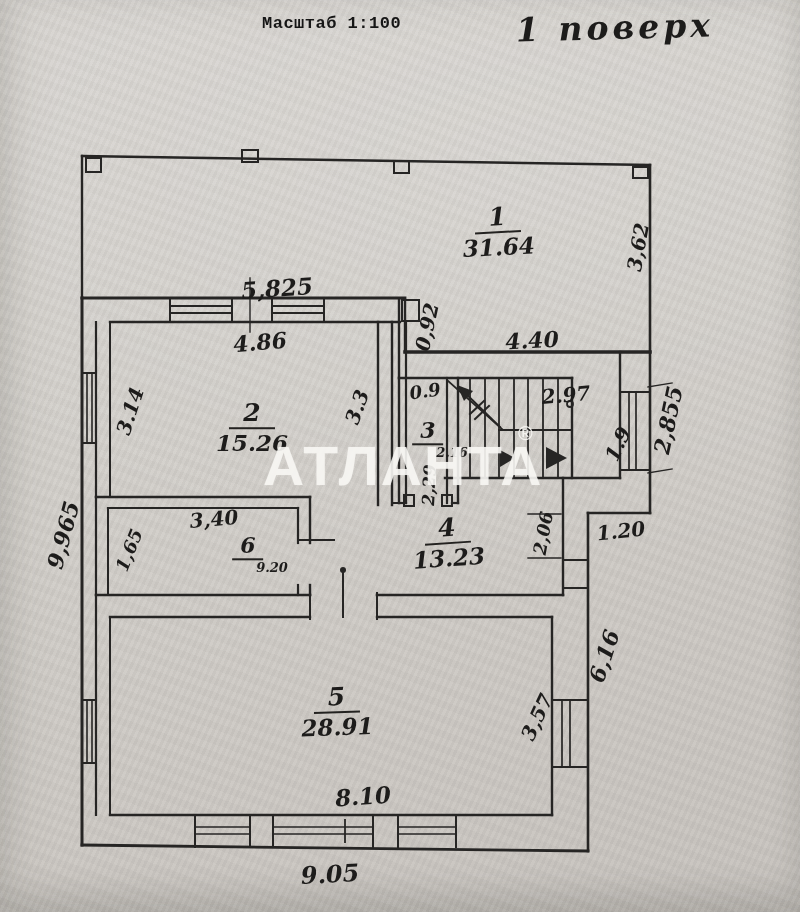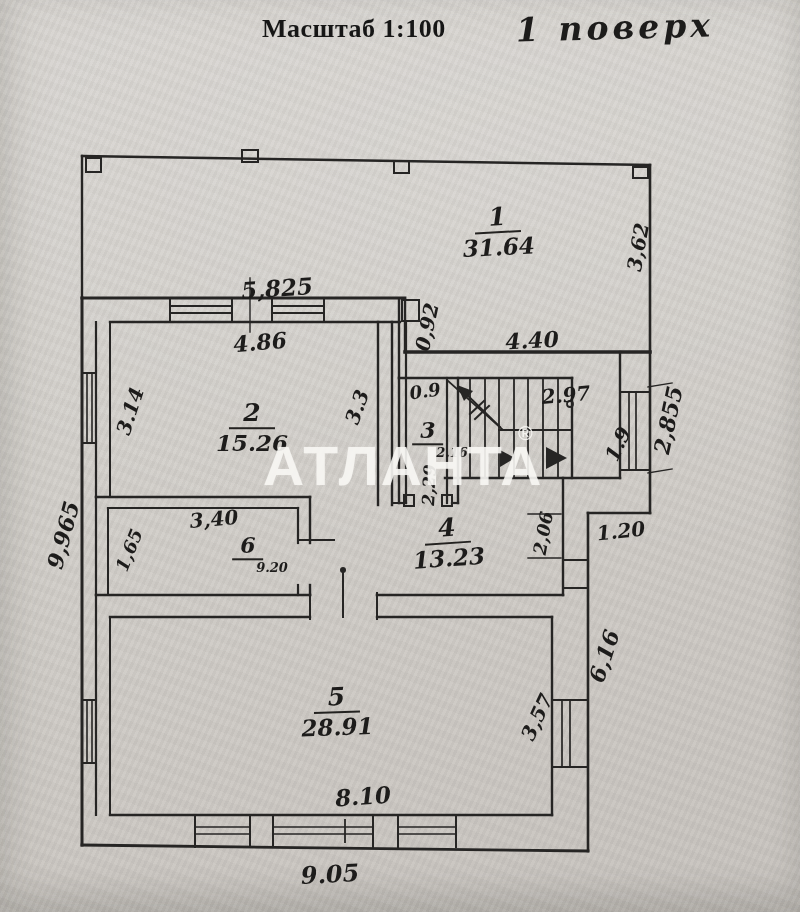--- a/index.html
+++ b/index.html
@@ -14,21 +14,21 @@
   .page::after{ 
     content:"";position:absolute;inset:0;pointer-events:none;
     background:
       repeating-linear-gradient(115deg, rgba(255,255,255,0.035) 0 3px, rgba(0,0,0,0.022) 3px 6px),
       repeating-linear-gradient(20deg, rgba(255,255,255,0.02) 0 7px, rgba(0,0,0,0.015) 7px 14px);
     mix-blend-mode:normal;
   }
   svg.plan{position:absolute;left:0;top:0;z-index:2;}
   .lbl{position:absolute;z-index:3;color:#222120;white-space:nowrap;}
   .print-title{
-    font-family:Liberation Serif, serif;font-weight:700;font-size:26px;
+    font-family:Liberation Mono, monospace;font-weight:700;font-size:17px;
     letter-spacing:0.5px;color:#161616;
   }
   .hand{font-family:"DejaVu Serif", serif;font-style:italic;font-weight:600;color:#1d1c1b;}
   .floor-title{font-size:33px;letter-spacing:4px;transform:rotate(-1.5deg);}
   .dim{font-size:20px;transform-origin:center;}
   .room-label{display:flex;flex-direction:column;align-items:center;z-index:3;position:absolute;}
   .room-num{font-size:25px;line-height:1.05;border-bottom:2.5px solid #232220;padding:0 14px 1px;}
   .room-area{font-size:23px;line-height:1.1;margin-top:1px;}
   .small .room-num{font-size:22px;padding:0 8px 1px;}
   .small .room-area{font-size:13px;padding-left:48px;}

